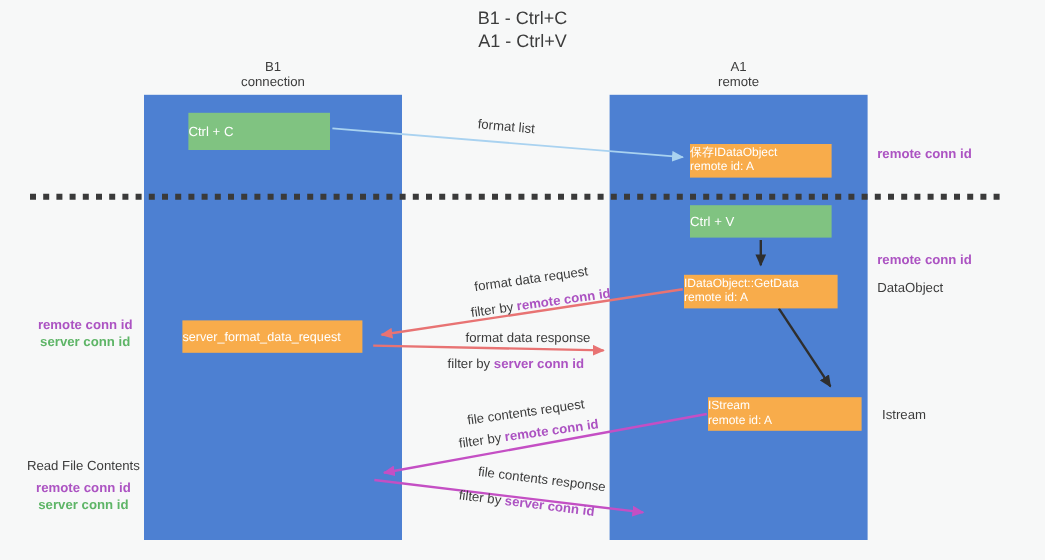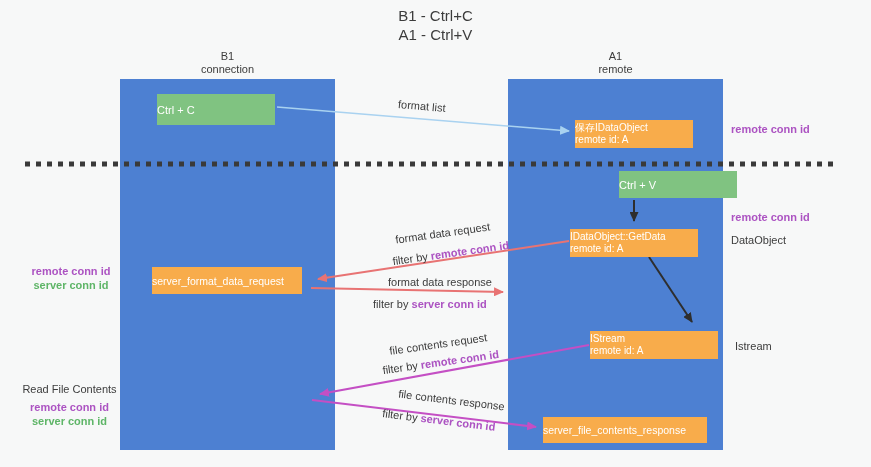--- a/index.html
+++ b/index.html
@@ -73,43 +73,40 @@
 
   <div class="abs box green" style="left:157px;top:94px;width:118px;height:31px;">
     <span>Ctrl + C</span>
   </div>
 
   <div class="abs box orange two-line" style="left:575px;top:120px;width:118px;height:28px;">
     <span>保存IDataObject</span>
     <span>remote id: A</span>
   </div>
 
-  <div class="abs box green" style="left:575px;top:171px;width:118px;height:27px;margin-left:44px;">
+  <div class="abs box green" style="left:575px;top:171px;width:118px;height:27px;">
     <span>Ctrl + V</span>
   </div>
 
   <div class="abs box orange two-line" style="left:570px;top:229px;width:128px;height:28px;">
     <span>IDataObject::GetData</span>
     <span>remote id: A</span>
   </div>
 
   <div class="abs box orange" style="left:152px;top:267px;width:150px;height:27px;">
     <span>server_format_data_request</span>
   </div>
 
 
   <div class="abs box orange two-line" style="left:590px;top:331px;width:128px;height:28px;">
     <span>IStream</span>
     <span>remote id: A</span>
   </div>
 
 
-  <div class="abs box orange" style="left:543px;top:417px;width:164px;height:26px;">
-    <span>server_file_contents_response</span>
-  </div>
 
   <div class="abs lbl rot-p5" style="left:398px;top:100px;">format list</div>
 
   <div class="abs lbl rot-n8" style="left:395px;top:227px;">format data request</div>
   <div class="abs lbl rot-n8" style="left:392px;top:247px;"><span>filter by </span><span class="purple">remote conn id</span></div>
 
   <div class="abs lbl" style="left:388px;top:276px;">format data response</div>
   <div class="abs lbl" style="left:373px;top:298px;"><span>filter by </span><span class="purple">server conn id</span></div>
 
   <div class="abs lbl rot-n8" style="left:389px;top:338px;">file contents request</div>

